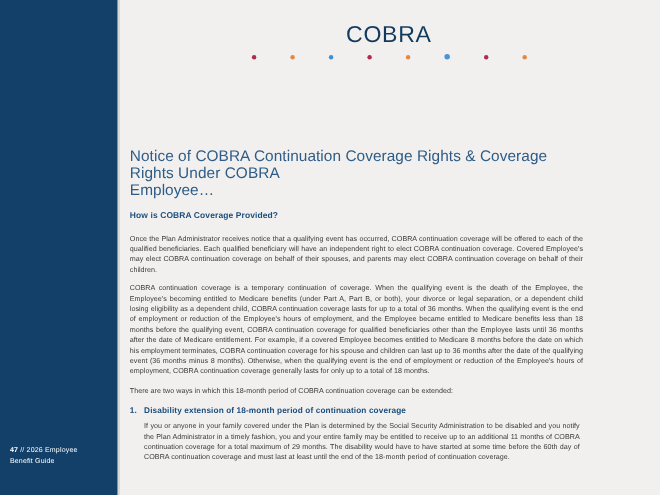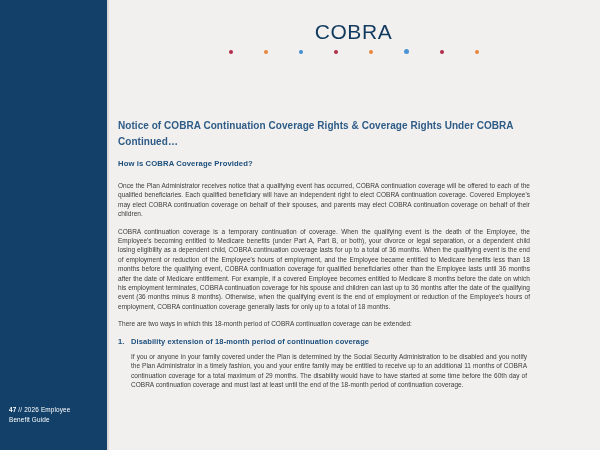--- a/index.html
+++ b/index.html
@@ -97,25 +97,26 @@
   
   #content {
     position: absolute;
     left: 118px;
     top: 118px;
     width: 412px;
   }
 
   #doc-title {
     color: #2e5c87;
-    font-size: 10px;
+    font-size: 14px;
     line-height: 15.5px;
-    font-weight: bold;
+    font-weight: normal;
     letter-spacing: 0.05px;
     margin-bottom: 9px;
+    margin-top: 16px;
   }
 
   h2.section-heading {
     color: #1c4e7c;
     font-size: 7.7px;
     font-weight: bold;
     line-height: 11px;
     letter-spacing: 0.1px;
     margin-bottom: 12px;
   }
@@ -178,21 +179,21 @@
       <span class="dot big" style="background: rgb(74, 147, 212);"></span>
       <span class="dot" style="background: rgb(177, 43, 74);"></span>
       <span class="dot" style="background: rgb(233, 134, 60);"></span>
     </div>
   </div>
 
   <div id="content">
 
     <div id="doc-title">
       <span>Notice of COBRA Continuation Coverage Rights &amp; Coverage Rights Under COBRA</span><br>
-      <span>Continued…</span>
+      <span>Employee…</span>
     </div>
 
     <h2 class="section-heading">How is COBRA Coverage Provided?</h2>
 
     <p class="body-text">Once the Plan Administrator receives notice that a qualifying event has occurred, COBRA continuation coverage will be offered to each of the qualified beneficiaries.  Each qualified beneficiary will have an independent right to elect COBRA continuation coverage.  Covered Employee's may elect COBRA continuation coverage on behalf of their spouses, and parents may elect COBRA continuation coverage on behalf of their children.</p>
 
     <p class="body-text">COBRA continuation coverage is a temporary continuation of coverage.  When the qualifying event is the death of the Employee, the Employee's becoming entitled to Medicare benefits (under Part A, Part B, or both), your divorce or legal separation, or a dependent child losing eligibility as a dependent child, COBRA continuation coverage lasts for up to a total of 36 months. When the qualifying event is the end of employment or reduction of the Employee's hours of employment, and the Employee became entitled to Medicare benefits less than 18 months before the qualifying event, COBRA continuation coverage for  qualified beneficiaries other than the Employee lasts until 36 months after the date of Medicare entitlement. For example, if a covered Employee becomes entitled to Medicare 8 months before the date on which his employment terminates, COBRA continuation coverage for his spouse and children can last up to 36 months after the date of the qualifying event (36 months minus 8 months). Otherwise, when the qualifying event is the end of employment or reduction of the Employee's hours of employment, COBRA continuation coverage generally lasts for only up to a total of 18 months.</p>
 
     <p class="body-text lead-text">There are two ways in which this 18-month period of COBRA continuation coverage can be extended:</p>
 

